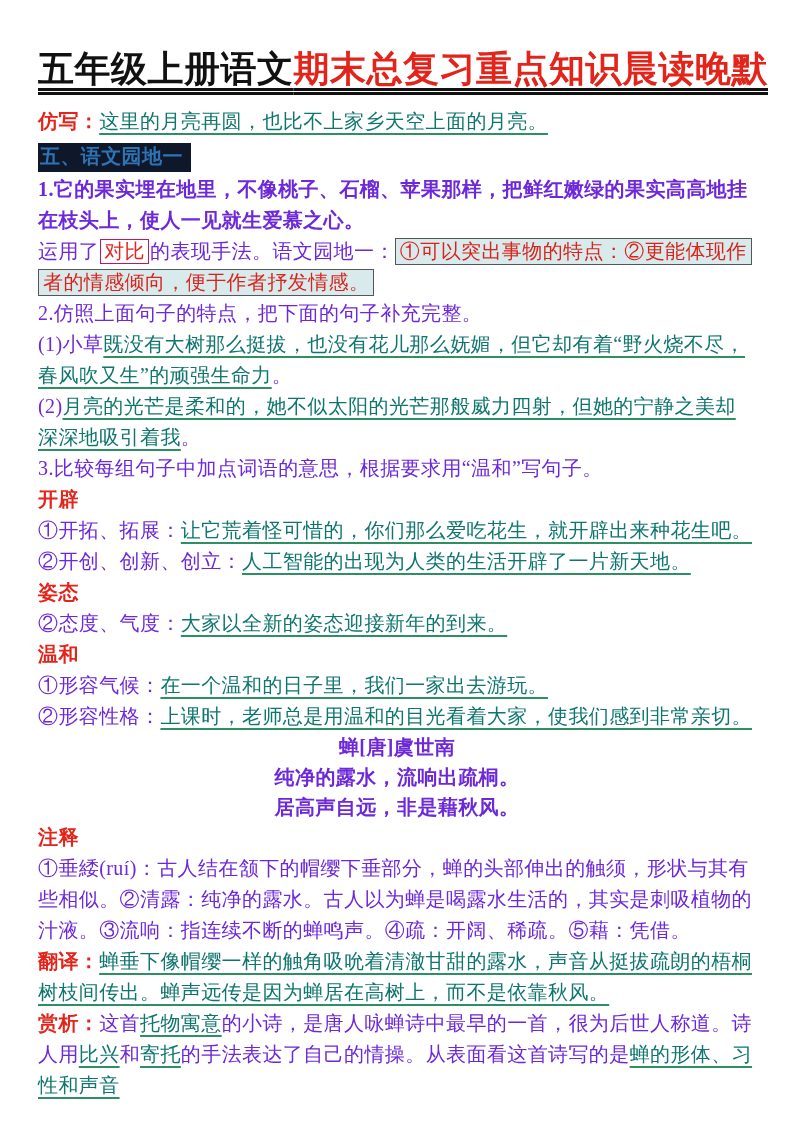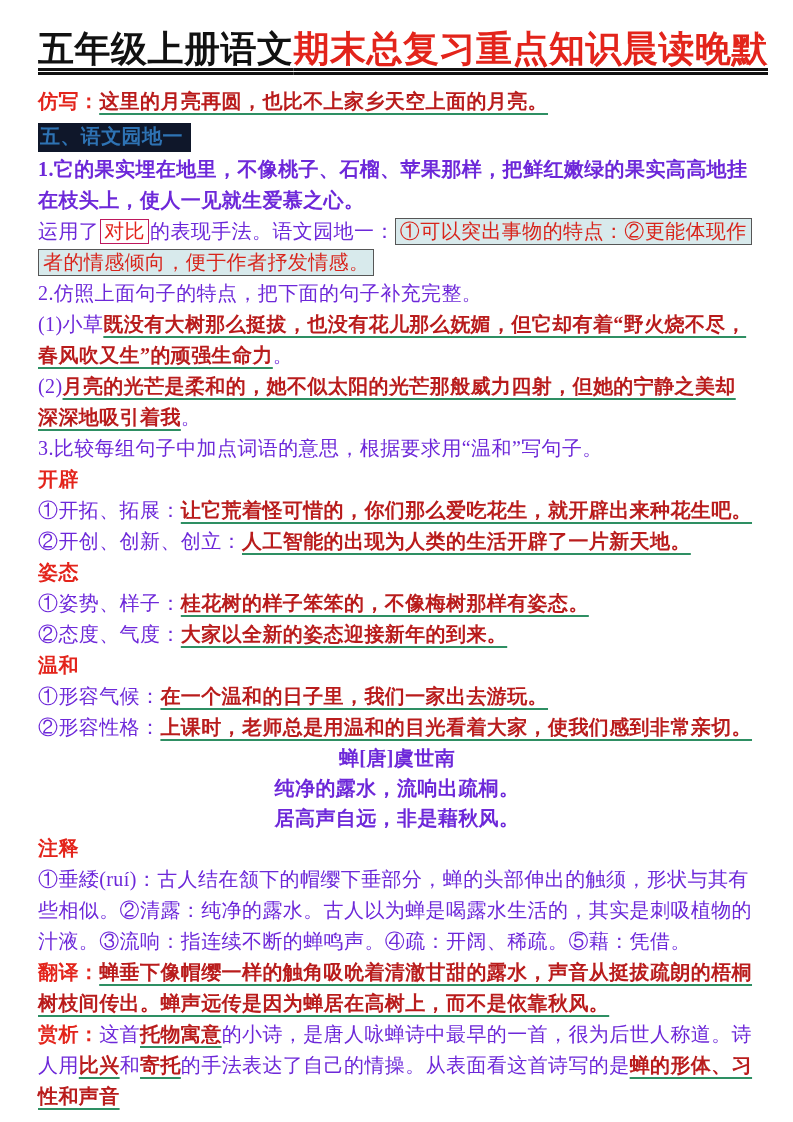--- a/index.html
+++ b/index.html
@@ -6,47 +6,46 @@
   body{
     width:793px;height:1122px;
     background:#ffffff;
     font-family:"Liberation Serif","DejaVu Serif",serif;
     color:#151515;
     overflow:hidden;
   }
   .page{
     box-sizing:border-box;
     width:793px;height:1009px;
-    padding:26px 37px 0 38px;
+    padding:46px 37px 0 38px;
   }
   .blk{ margin:0; font-size:20px; line-height:31px; letter-spacing:0.4px; }
   .blk.title{
     font-size:36px; line-height:46px; font-weight:bold; letter-spacing:0.5px;
     text-decoration:underline; text-decoration-style:double; text-decoration-color:#111;
     text-underline-offset:7px; text-decoration-thickness:3px;
     margin-bottom:14px; white-space:nowrap;
   }
   .blk.section{ margin:4px 0 2px 0; }
   .blk.section .sec-chip{
     display:inline-block; background:#0f172a; color:#2e73b4; font-weight:bold;
     padding:0 8px 2px 2px; line-height:27px;
   }
   .blk.center{ text-align:center; font-weight:bold; line-height:30px; }
   .blk.bold{ font-weight:bold; line-height:31px; }
   .sg-tblack{ color:#111; }
   .sg-tred{ color:#e3241b; }
   .sg-black{ color:#6d28d9; }
   .sg-label{ color:#e3241b; font-weight:bold; }
   .sg-ans{
-    color:#b91c1c;
+    color:#0f766e;
     text-decoration:underline;
     text-decoration-color:#2e8f63;
     text-decoration-thickness:1.5px;
     text-underline-offset:5px;
-    font-weight:bold;
   }
   .sg-boxed{
     color:#e3241b;
     border:1px solid #be185d;
     padding:0 3px 1px 3px;
     margin:0 1px;
   }
   .sg-abox{
     color:#d8251c;
     background:#d8eaec;
@@ -68,21 +67,20 @@
       <div class="blk para bold"><span class="sg-black">1.它的果实埋在地里，不像桃子、石榴、苹果那样，把鲜红嫩绿的果实高高地挂在枝头上，使人一见就生爱慕之心。</span></div>
       <div class="blk para"><span class="sg-black">运用了</span><span class="sg-boxed">对比</span><span class="sg-black">的表现手法。语文园地一：</span><span class="sg-abox">①可以突出事物的特点：②更能体现作者的情感倾向，便于作者抒发情感。</span></div>
       <div class="blk para"><span class="sg-black">2.仿照上面句子的特点，把下面的句子补充完整。</span></div>
       <div class="blk para"><span class="sg-black">(1)小草</span><span class="sg-ans">既没有大树那么挺拔，也没有花儿那么妩媚，但它却有着“野火烧不尽，春风吹又生”的顽强生命力</span><span class="sg-black">。</span></div>
       <div class="blk para"><span class="sg-black">(2)</span><span class="sg-ans">月亮的光芒是柔和的，她不似太阳的光芒那般威力四射，但她的宁静之美却深深地吸引着我</span><span class="sg-black">。</span></div>
       <div class="blk para"><span class="sg-black">3.比较每组句子中加点词语的意思，根据要求用“温和”写句子。</span></div>
       <div class="blk para"><span class="sg-label">开辟</span></div>
       <div class="blk para"><span class="sg-black">①开拓、拓展：</span><span class="sg-ans">让它荒着怪可惜的，你们那么爱吃花生，就开辟出来种花生吧。</span></div>
       <div class="blk para"><span class="sg-black">②开创、创新、创立：</span><span class="sg-ans">人工智能的出现为人类的生活开辟了一片新天地。</span></div>
       <div class="blk para"><span class="sg-label">姿态</span></div>
-      <div class="blk para"><span class="sg-black">①姿势、样子：</span><span class="sg-ans">桂花树的样子笨笨的，不像梅树那样有姿态。</span></div>
       <div class="blk para"><span class="sg-black">②态度、气度：</span><span class="sg-ans">大家以全新的姿态迎接新年的到来。</span></div>
       <div class="blk para"><span class="sg-label">温和</span></div>
       <div class="blk para"><span class="sg-black">①形容气候：</span><span class="sg-ans">在一个温和的日子里，我们一家出去游玩。</span></div>
       <div class="blk para"><span class="sg-black">②形容性格：</span><span class="sg-ans">上课时，老师总是用温和的目光看着大家，使我们感到非常亲切。</span></div>
       <div class="blk center"><span class="sg-black">蝉[唐]虞世南</span></div>
       <div class="blk center"><span class="sg-black">纯净的露水，流响出疏桐。</span></div>
       <div class="blk center"><span class="sg-black">居高声自远，非是藉秋风。</span></div>
       <div class="blk para"><span class="sg-label">注释</span></div>
       <div class="blk para"><span class="sg-black">①垂緌(ruí)：古人结在颔下的帽缨下垂部分，蝉的头部伸出的触须，形状与其有些相似。②清露：纯净的露水。古人以为蝉是喝露水生活的，其实是刺吸植物的汁液。③流响：指连续不断的蝉鸣声。④疏：开阔、稀疏。⑤藉：凭借。</span></div>
       <div class="blk para"><span class="sg-label">翻译：</span><span class="sg-ans">蝉垂下像帽缨一样的触角吸吮着清澈甘甜的露水，声音从挺拔疏朗的梧桐树枝间传出。蝉声远传是因为蝉居在高树上，而不是依靠秋风。</span></div>

